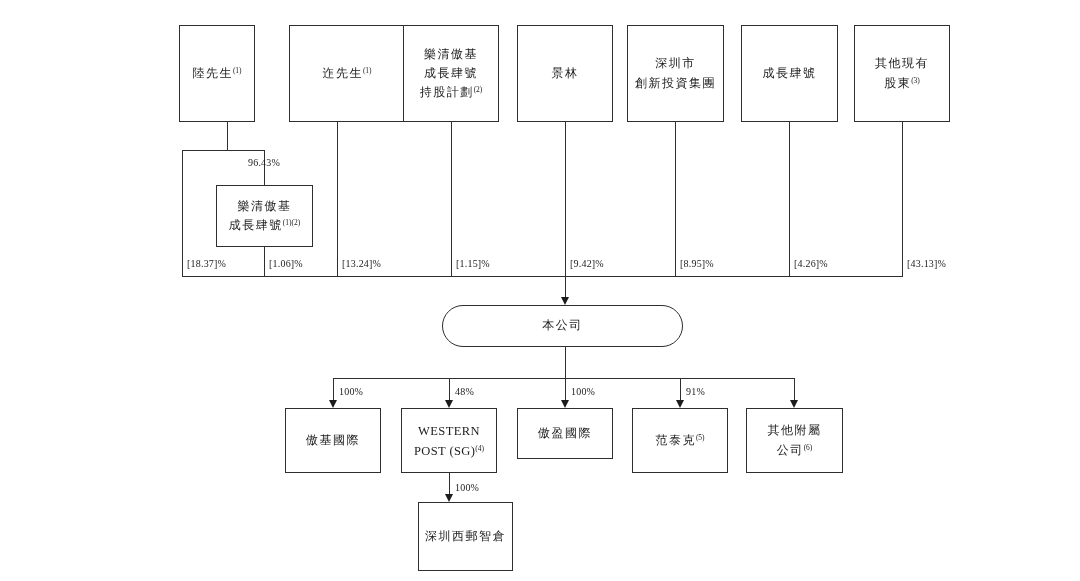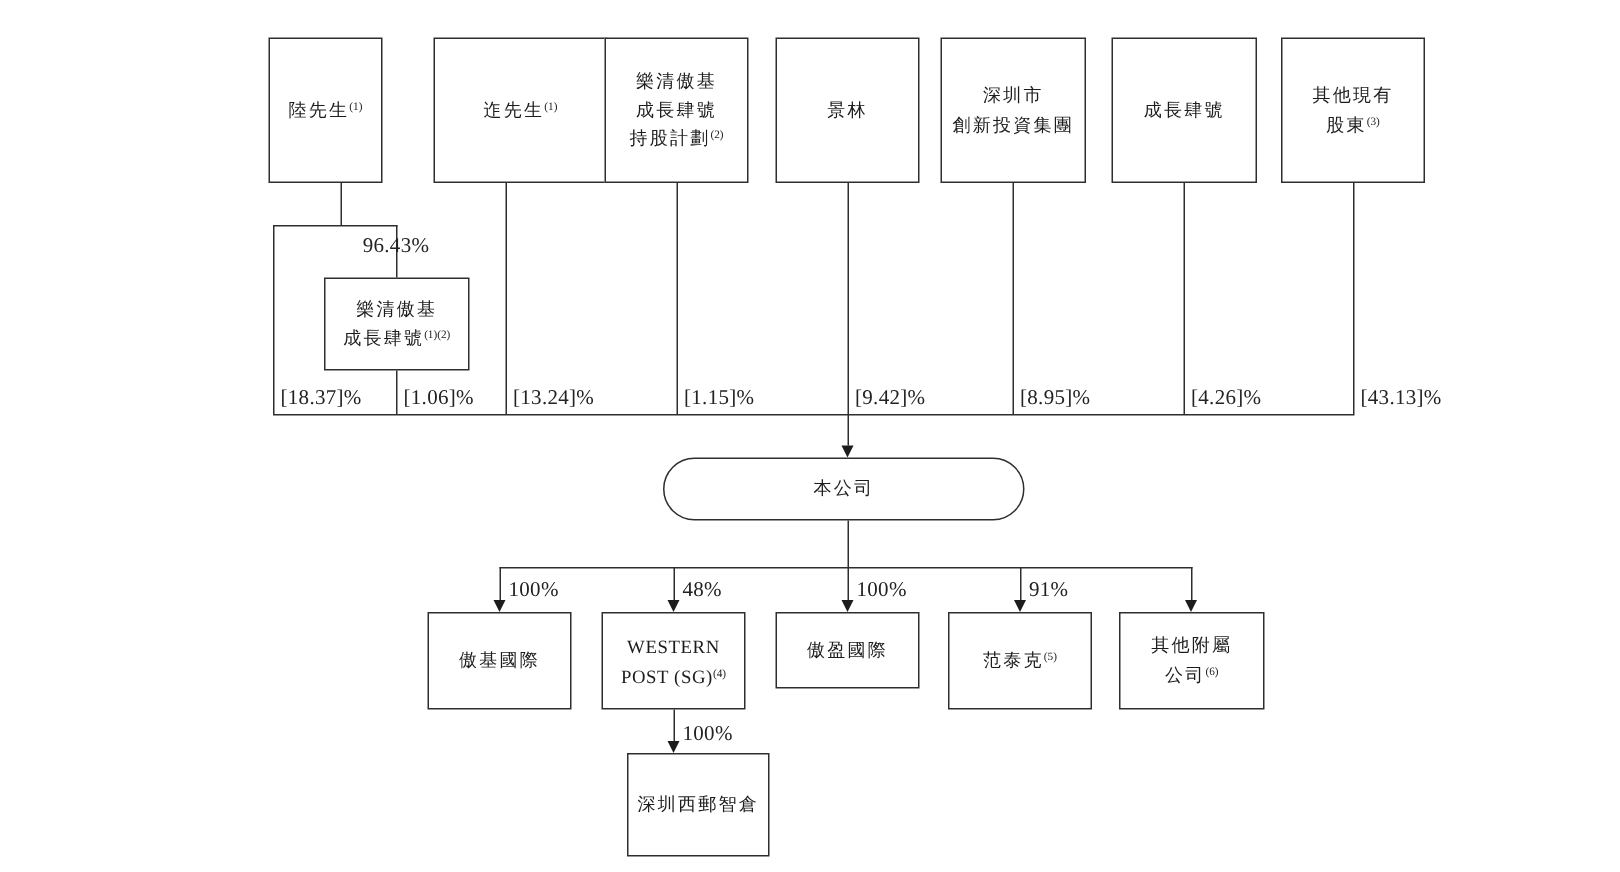--- a/index.html
+++ b/index.html
@@ -11,21 +11,21 @@
     position:absolute;box-sizing:border-box;border:1px solid #2e2e2e;background:#fff;
     display:flex;align-items:center;justify-content:center;text-align:center;
   }
   .bt{font-size:12px;line-height:1.6;letter-spacing:1.5px;}
   .bt.latin{letter-spacing:0.4px;font-size:12.5px;}
   .ln{display:block;white-space:nowrap;}
   sup{font-size:7.5px;letter-spacing:0;vertical-align:4px;}
   .vl,.hl{position:absolute;background:#2e2e2e;}
   .vl{width:1px;}
   .hl{height:1px;}
-  .pct{position:absolute;font-size:14px;letter-spacing:0.2px;white-space:nowrap;color:#222;}
+  .pct{position:absolute;font-size:10px;letter-spacing:0.2px;white-space:nowrap;color:#222;}
   .pct.center{transform:translateX(-50%);}
   .arrow{
     position:absolute;width:0;height:0;
     border-left:4.5px solid transparent;border-right:4.5px solid transparent;
     border-top:8px solid #1c1c1c;
   }
   .rounded{border-radius:21px;}
 </style>
 </head>
 <body>

